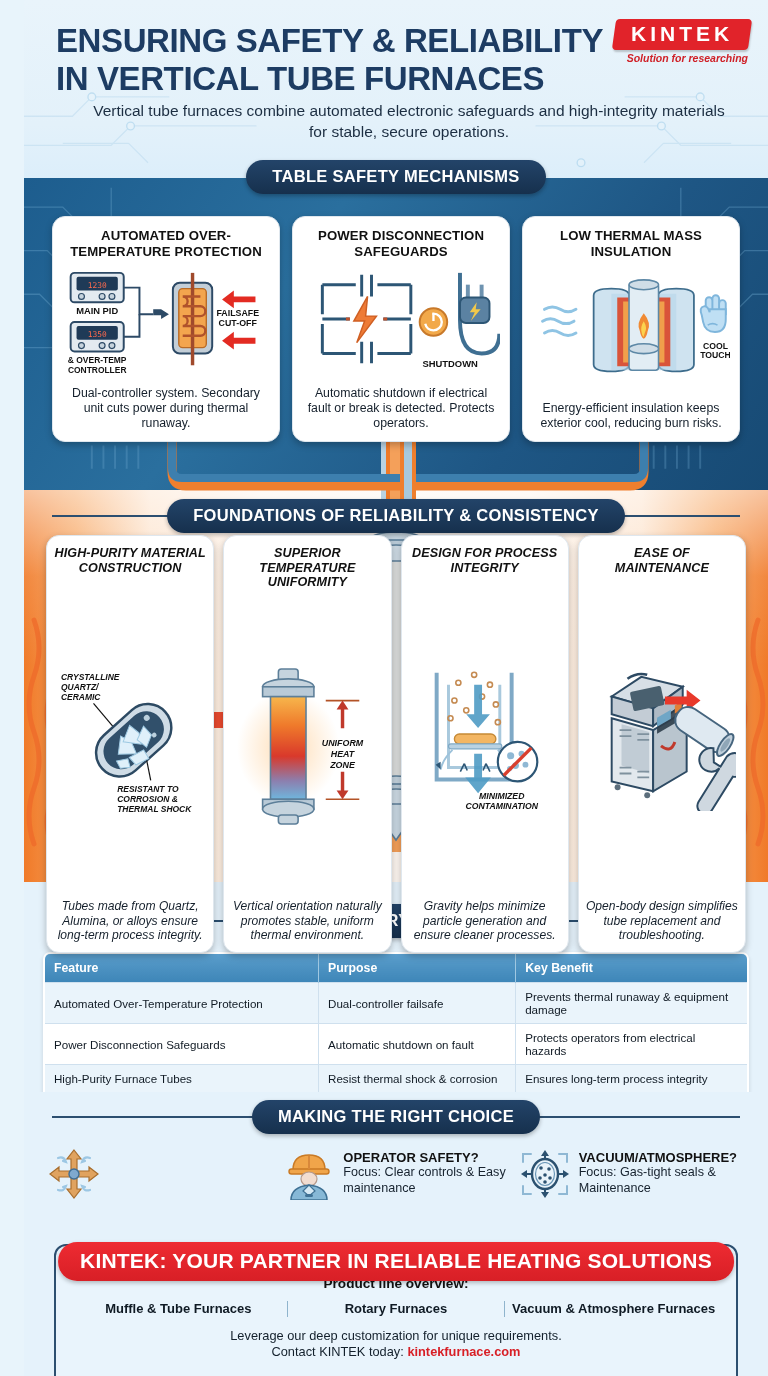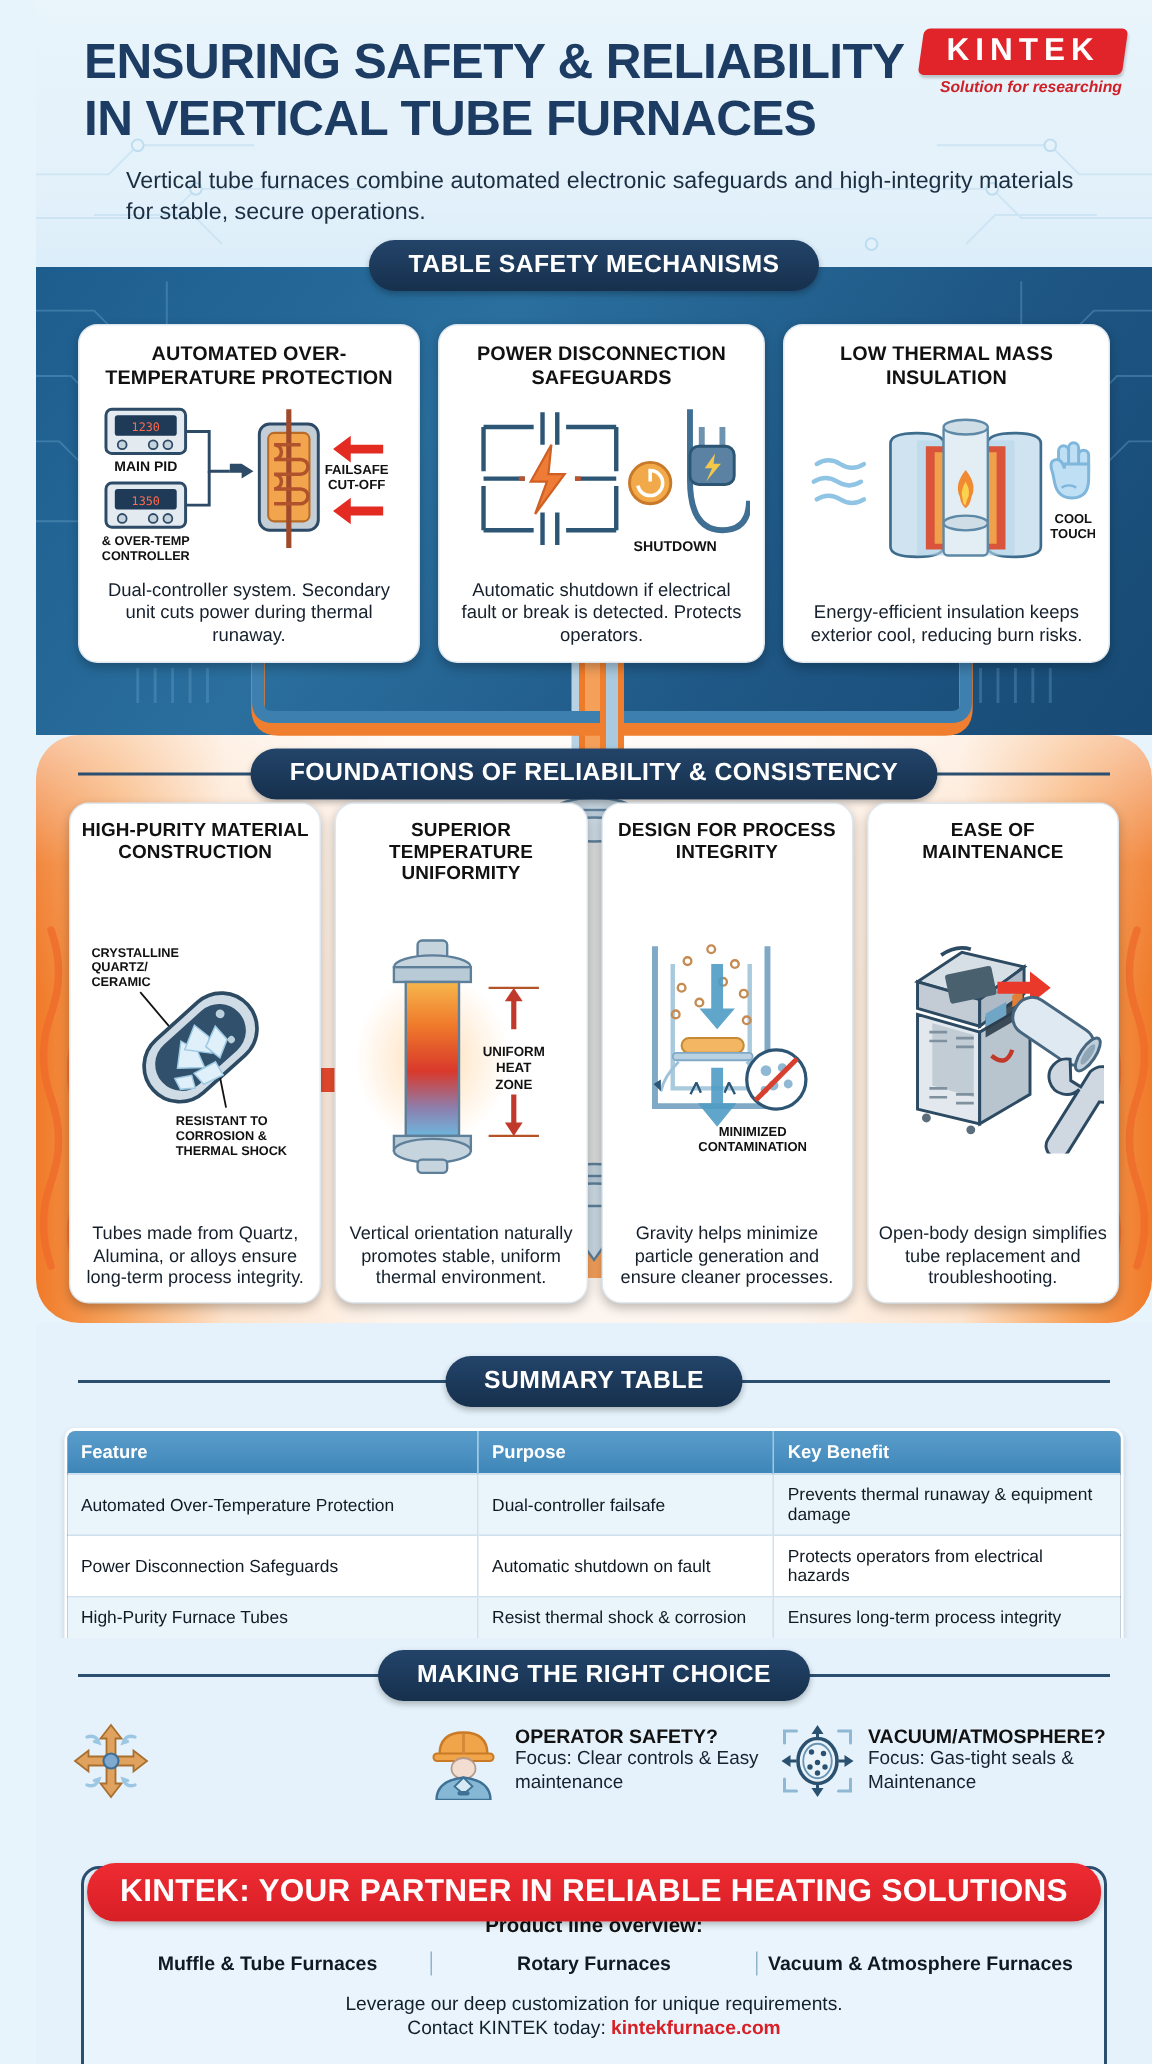--- a/index.html
+++ b/index.html
@@ -20,22 +20,22 @@
     overflow: hidden;
   }
   .hdr-circuit { position:absolute; inset:0; opacity:.5; }
   .title {
     position: absolute; left: 32px; top: 22px;
     font-size: 33px; line-height: 38px; font-weight: 900;
     color: #1d3c63; letter-spacing: -0.4px;
     width: 600px;
   }
   .subtitle {
-    position: absolute; left: 60px; top: 110px; width: 650px;
-    text-align: left; font-size: 15.5px; line-height: 21px;
+    position: absolute; left: 60px; top: 100px; width: 650px;
+    text-align: center; font-size: 15.5px; line-height: 21px;
     color: #1c2e42; font-weight: 500;
   }
   .logo { position: absolute; right: 18px; top: 19px; width: 136px; }
   .logo-box {
     background: #e1232a; border-radius: 4px; transform: skewX(-8deg);
     padding: 3px 9px 4px 9px; box-shadow: 1px 2px 2px rgba(0,0,0,.2);
   }
   .logo-text {
     color: #fff; font-size: 21px; font-weight: 900; letter-spacing: 4px;
     transform: skewX(8deg); text-align: center; font-family: "Liberation Sans", sans-serif;
@@ -86,26 +86,25 @@
     font-size: 12.3px; line-height: 15px; text-align:center; color:#15202c; font-weight:500;
   }
 
   
   .band-found {
     position: relative;
     height: 392px;
     background:
       linear-gradient(180deg, rgba(255,255,255,.55) 0%, rgba(255,255,255,.1) 22%, rgba(255,255,255,0) 45%),
       linear-gradient(90deg,#f07a29 0%,#f7a35c 7%,#fde3cc 17%,#fdf4ec 32%,#fdf6f0 50%,#fdf4ec 68%,#fde3cc 83%,#f7a35c 93%,#f07a29 100%);
-    border-radius: 29px;
   }
   .found-banner-row { position:absolute; top:9px; left:0; right:0; }
   .cards4 {
     position: absolute; top: 45px; left: 22px; right: 22px;
-    display:flex; gap: 9px; height: 334px; z-index: 4;
+    display:flex; gap: 9px; height: 418px; z-index: 4; font-style: italic;
   }
   .cards4 .card { padding: 10px 7px 9px; }
   .cards4 .card-h { font-size: 12.6px; line-height:14.6px; }
   .cards4 .card-p { font-size: 12.1px; line-height:14.6px; }
 
   
   .column { position:absolute; left:50%; transform:translateX(-50%); z-index:2; }
 
   
   .band-sum { position:relative; background:#e5f2fb; padding-top: 22px; height: 210px; }

